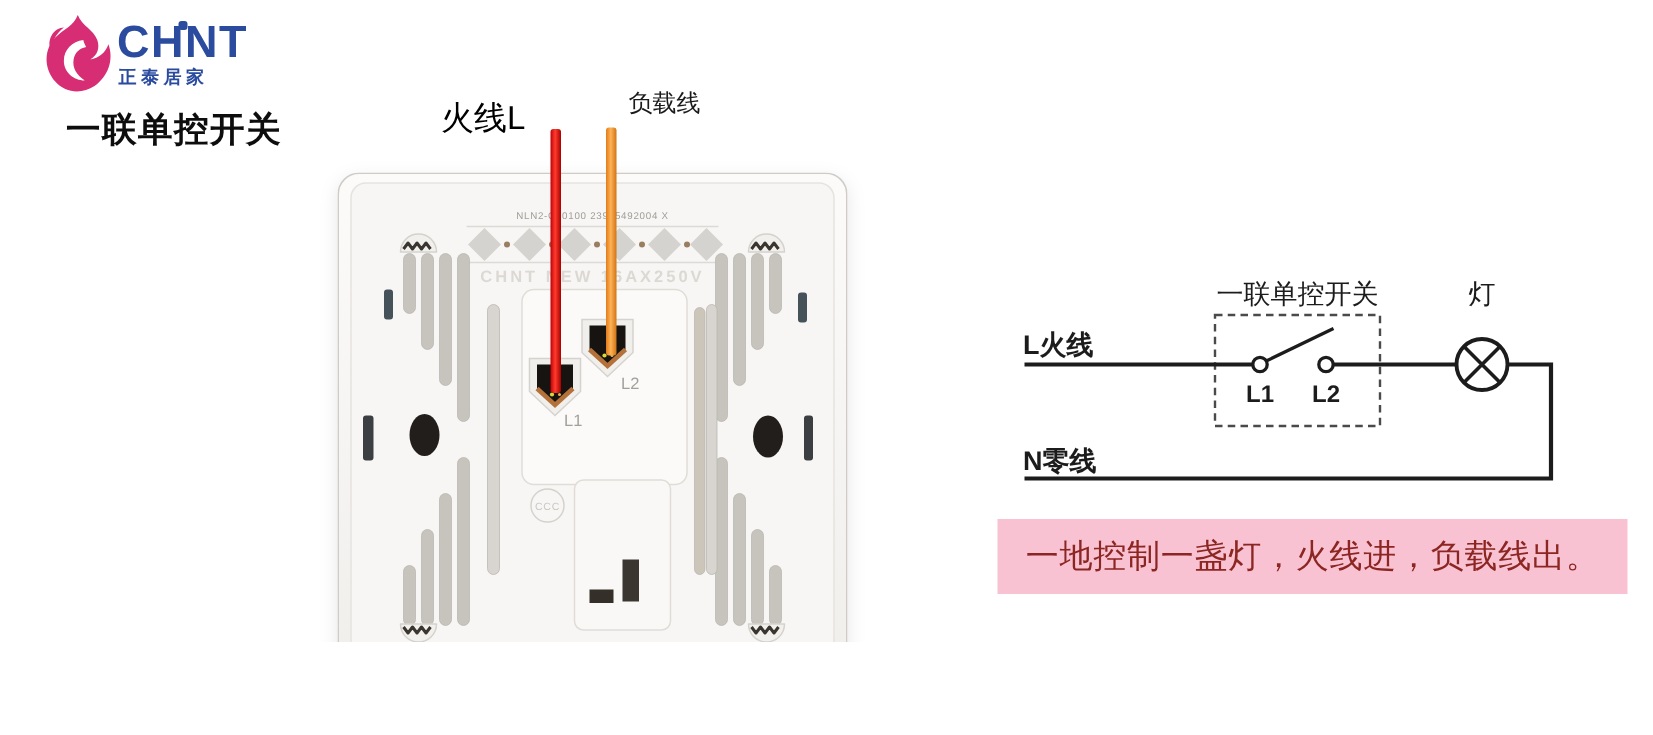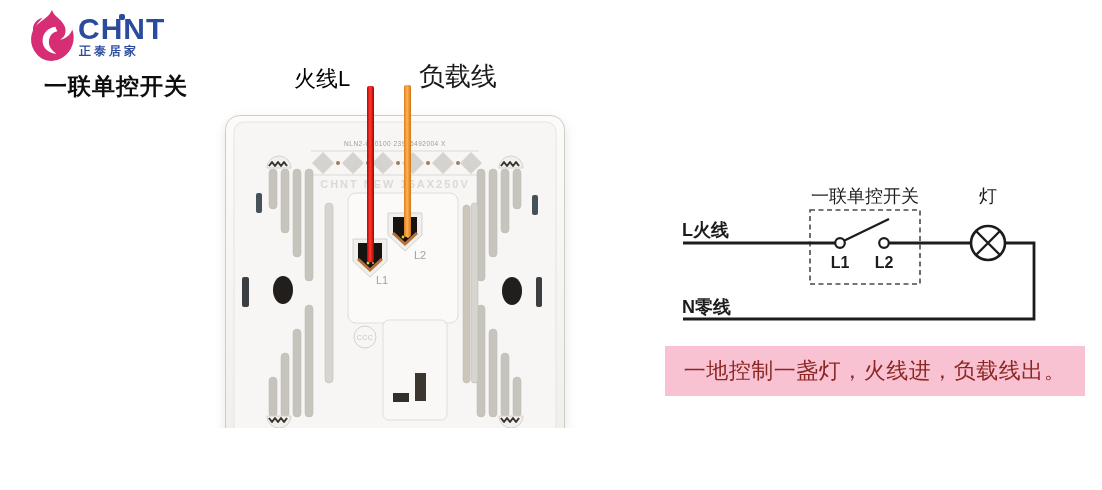--- a/index.html
+++ b/index.html
@@ -8,21 +8,21 @@
     font-family:"Liberation Sans","DejaVu Sans",sans-serif;color:#111;
   }
   
   .logo-flame{position:absolute;left:24px;top:8px;width:52px;height:56px;}
   .logo-text{position:absolute;left:78px;top:12px;font-size:30px;font-weight:bold;color:#2B4B9E;letter-spacing:1px;}
   .logo-dot{position:absolute;left:119px;top:14px;width:6px;height:6px;border-radius:2px;background:#2B4B9E;}
   .logo-sub{position:absolute;left:79px;top:43px;font-size:12px;font-weight:bold;color:#2B4B9E;letter-spacing:3px;}
   .product-title{position:absolute;left:44px;top:71px;font-size:23px;font-weight:700;color:#0d0d0d;letter-spacing:1px;}
   
   .label-live{position:absolute;left:294px;top:64px;font-size:22px;color:#000000;}
-  .label-load{position:absolute;left:419px;top:59px;font-size:26px;color:#1a1a1a;}
+  .label-load{position:absolute;left:419px;top:59px;font-size:16px;color:#1a1a1a;}
   
   .wire{position:absolute;width:7px;border-radius:2px;}
   .wire-live{left:367px;top:86px;height:176px;background:linear-gradient(to right,#c10007,#ff3b2d 45%,#a80000);}
   .wire-load{left:404px;top:85px;height:152px;background:linear-gradient(to right,#e07c18,#ffb257 45%,#cf7413);}
   
   .switch-photo{position:absolute;left:225px;top:115px;width:340px;height:350px;filter:drop-shadow(0 4px 6px rgba(0,0,0,0.10));}
   
   .circuit{position:absolute;left:660px;top:178px;width:400px;height:150px;}
   
   .note{

